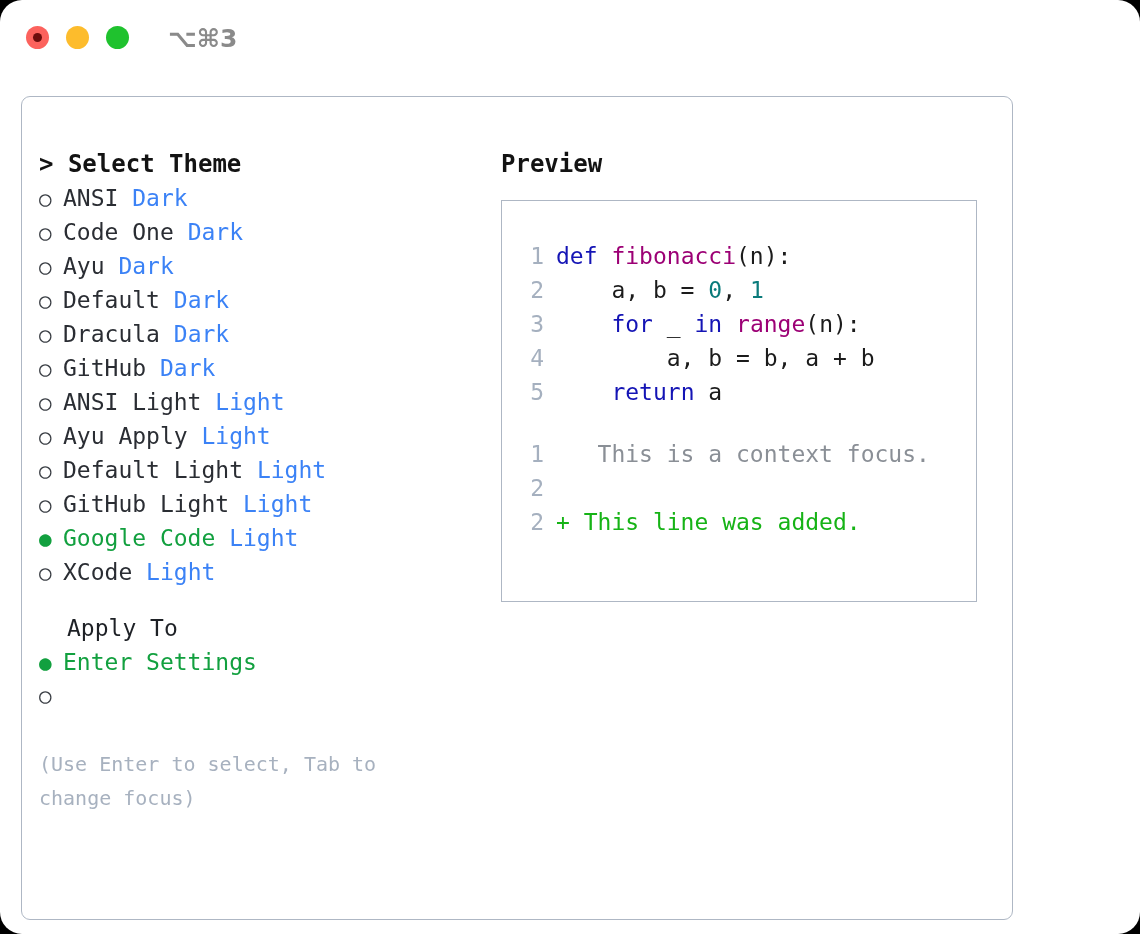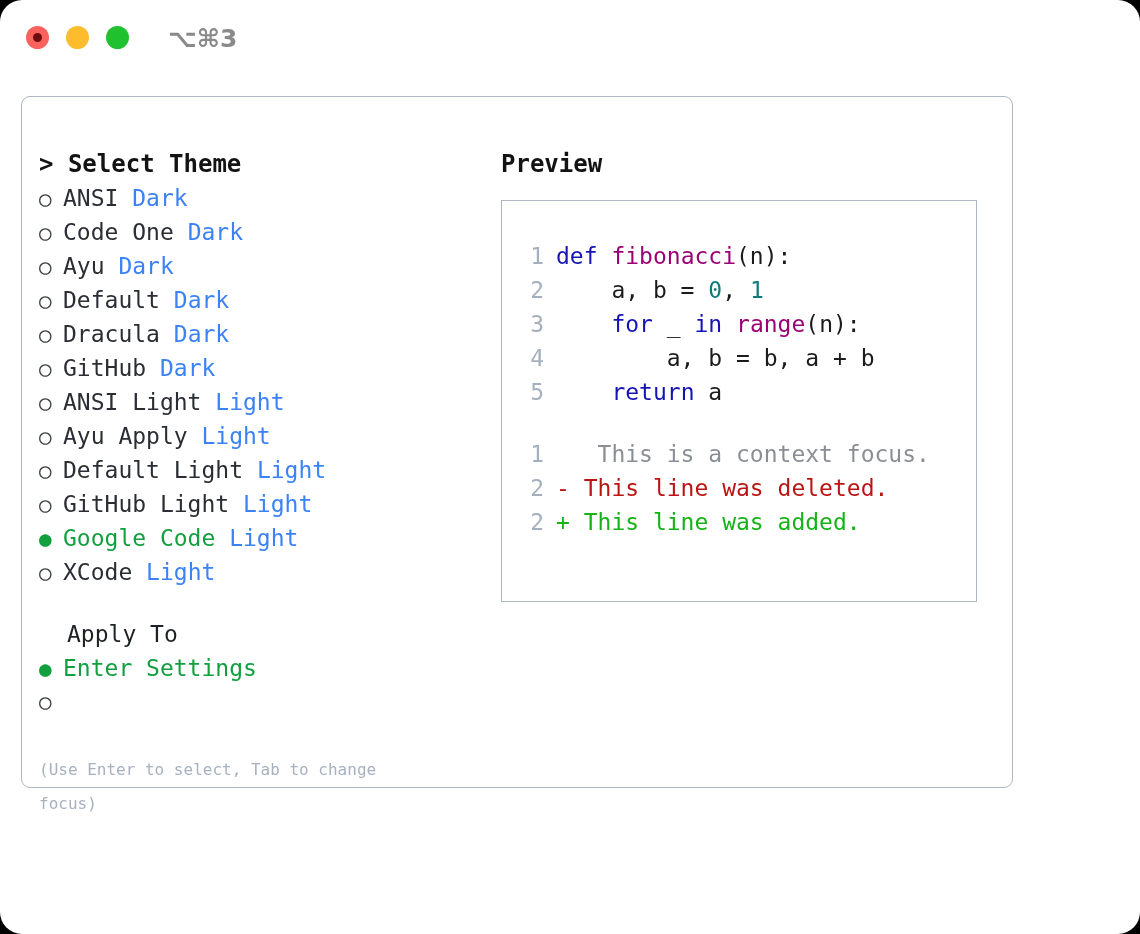--- a/index.html
+++ b/index.html
@@ -68,21 +68,21 @@
     letter-spacing: 0px;
     font-family: "DejaVu Sans", "Liberation Sans", sans-serif;
   }
 
   
   .panel {
     position: absolute;
     left: 21px;
     top: 96px;
     width: 992px;
-    height: 692px;
+    height: 824px;
     border: 1.5px solid #aeb7c4;
     border-radius: 9px;
     box-sizing: border-box;
   }
 
   .columns {
     position: absolute;
     left: 0; top: 0;
     width: 100%; height: 100%;
   }
@@ -115,33 +115,33 @@
     width: 24px;
     flex: 0 0 24px;
     color: #3b3f45;
     font-size: 21px;
   }
   .bullet.selected { color: #12a03f; }
   .row-name { color: #2a2d33; }
   .row-name.selected { color: #12a03f; }
   .row-badge { color: #3b82f6; }
 
-  .apply-block { margin-top: 28px; }
+  .apply-block { margin-top: 22px; }
   .apply-header {
     font-size: 23px;
     color: #1e2126;
     line-height: 34px;
     height: 34px;
     padding-left: 28px;
     white-space: pre;
   }
 
   .hint {
     margin-top: 34px;
-    font-size: 16px;
+    font-size: 20px;
     line-height: 34px;
     color: #a7b1bf;
     width: 404px;
     white-space: pre-wrap;
   }
 
   
   .right-col {
     position: absolute;
     left: 479px;
@@ -242,21 +242,21 @@
 
         <div class="preview-box">
           <div class="code-area" id="code-area">
               <div class="code-line"><span class="gutter">1</span><span class="code-text"><span class="tok-kw">def </span><span class="tok-fn">fibonacci</span><span class="tok-punc">(n):</span></span></div>
               <div class="code-line"><span class="gutter">2</span><span class="code-text"><span class="tok-plain">    a, b = </span><span class="tok-num">0</span><span class="tok-plain">, </span><span class="tok-num">1</span></span></div>
               <div class="code-line"><span class="gutter">3</span><span class="code-text"><span class="tok-plain">    </span><span class="tok-kw">for</span><span class="tok-plain"> _ </span><span class="tok-kw">in</span><span class="tok-plain"> </span><span class="tok-fn">range</span><span class="tok-punc">(n):</span></span></div>
               <div class="code-line"><span class="gutter">4</span><span class="code-text"><span class="tok-plain">        a, b = b, a + b</span></span></div>
               <div class="code-line"><span class="gutter">5</span><span class="code-text"><span class="tok-plain">    </span><span class="tok-kw">return</span><span class="tok-plain"> a</span></span></div>
               <div class="diff-gap"></div>
               <div class="code-line"><span class="gutter">1</span><span class="diff-context">   This is a context focus.</span></div>
-              <div class="code-line"><span class="gutter">2</span><span class="diff-del">- This line was deleted.</span></div>
+              <div class="code-line"><span class="gutter">2</span></div>
               <div class="code-line"><span class="gutter">2</span><span class="diff-add">+ This line was added.</span></div>
             </div>
         </div>
       </div>
 
     </div>
   </div>
 </div>
 
 </body></html>

